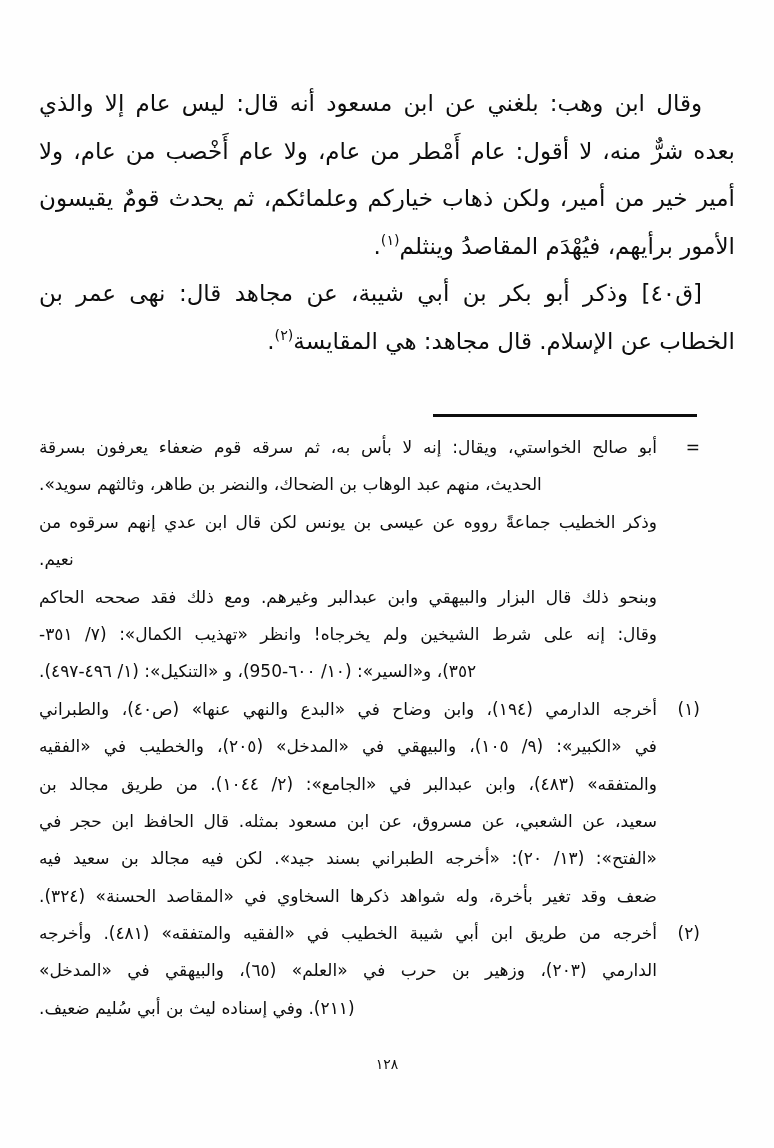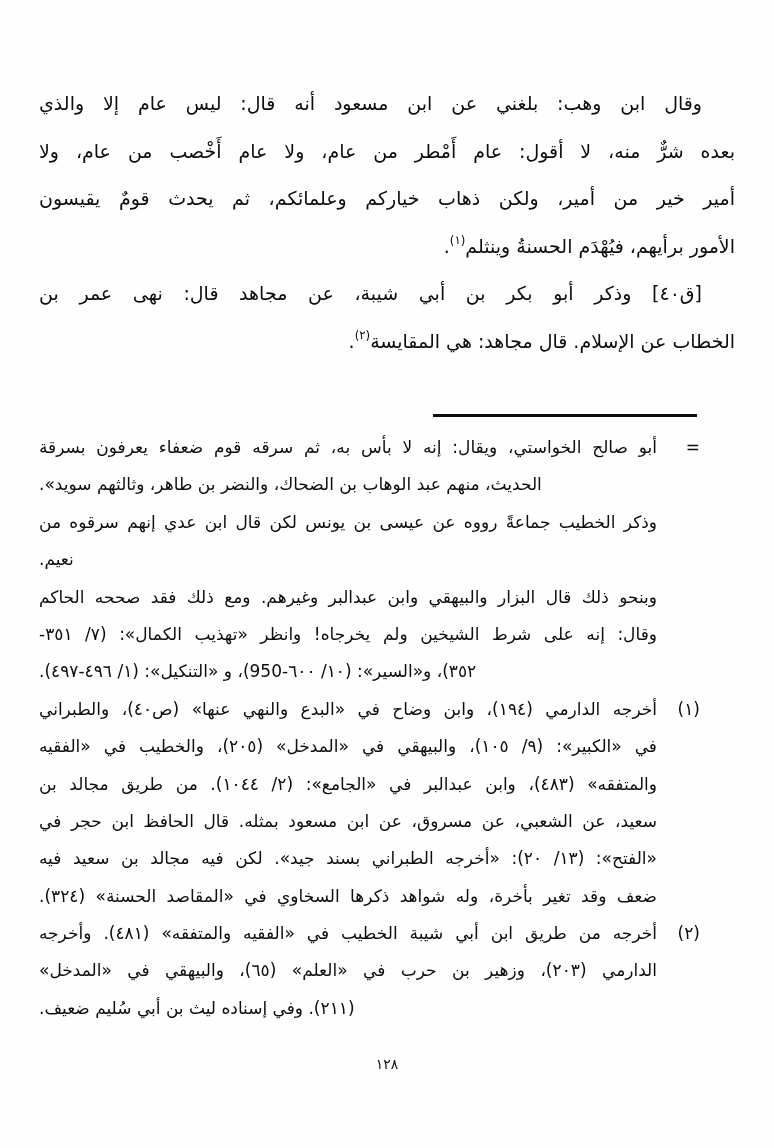--- a/index.html
+++ b/index.html
@@ -13,21 +13,21 @@
     overflow: hidden;
     direction: rtl;
     font-family: "DejaVu Sans", sans-serif;
   }
   
   .body-text {
     position: absolute;
     top: 80px;
     right: 39px;
     left: 39px;
-    font-size: 19px;
+    font-size: 23px;
     line-height: 47.5px;
   }
   .line {
     height: 47.5px;
     overflow: hidden;
     text-align: right;
   }
   .line.just {
     text-align: justify;
     text-align-last: justify;
@@ -92,21 +92,21 @@
 <body>
 
 <div class="page">
 
   <main class="body-text">
 
     <div>
       <div class="line just indent">وقال ابن وهب: بلغني عن ابن مسعود أنه قال: ليس عام إلا والذي</div>
       <div class="line just">بعده شرٌّ منه، لا أقول: عام أَمْطر من عام، ولا عام أَخْصب من عام، ولا</div>
       <div class="line just">أمير خير من أمير، ولكن ذهاب خياركم وعلمائكم، ثم يحدث قومٌ يقيسون</div>
-      <div class="line"><span>الأمور برأيهم، فيُهْدَم الحسنةُ وينثلم</span><sup class="fnref">(١)</sup><span>.</span></div>
+      <div class="line"><span>الأمور برأيهم، فيُهْدَم المقاصدُ وينثلم</span><sup class="fnref">(١)</sup><span>.</span></div>
     </div>
 
     <div>
       <div class="line just indent">[ق٤٠] وذكر أبو بكر بن أبي شيبة، عن مجاهد قال: نهى عمر بن</div>
       <div class="line"><span>الخطاب عن الإسلام. قال مجاهد: هي المقايسة</span><sup class="fnref">(٢)</sup><span>.</span></div>
     </div>
 
   </main>
 
   <div class="fn-sep"></div>

